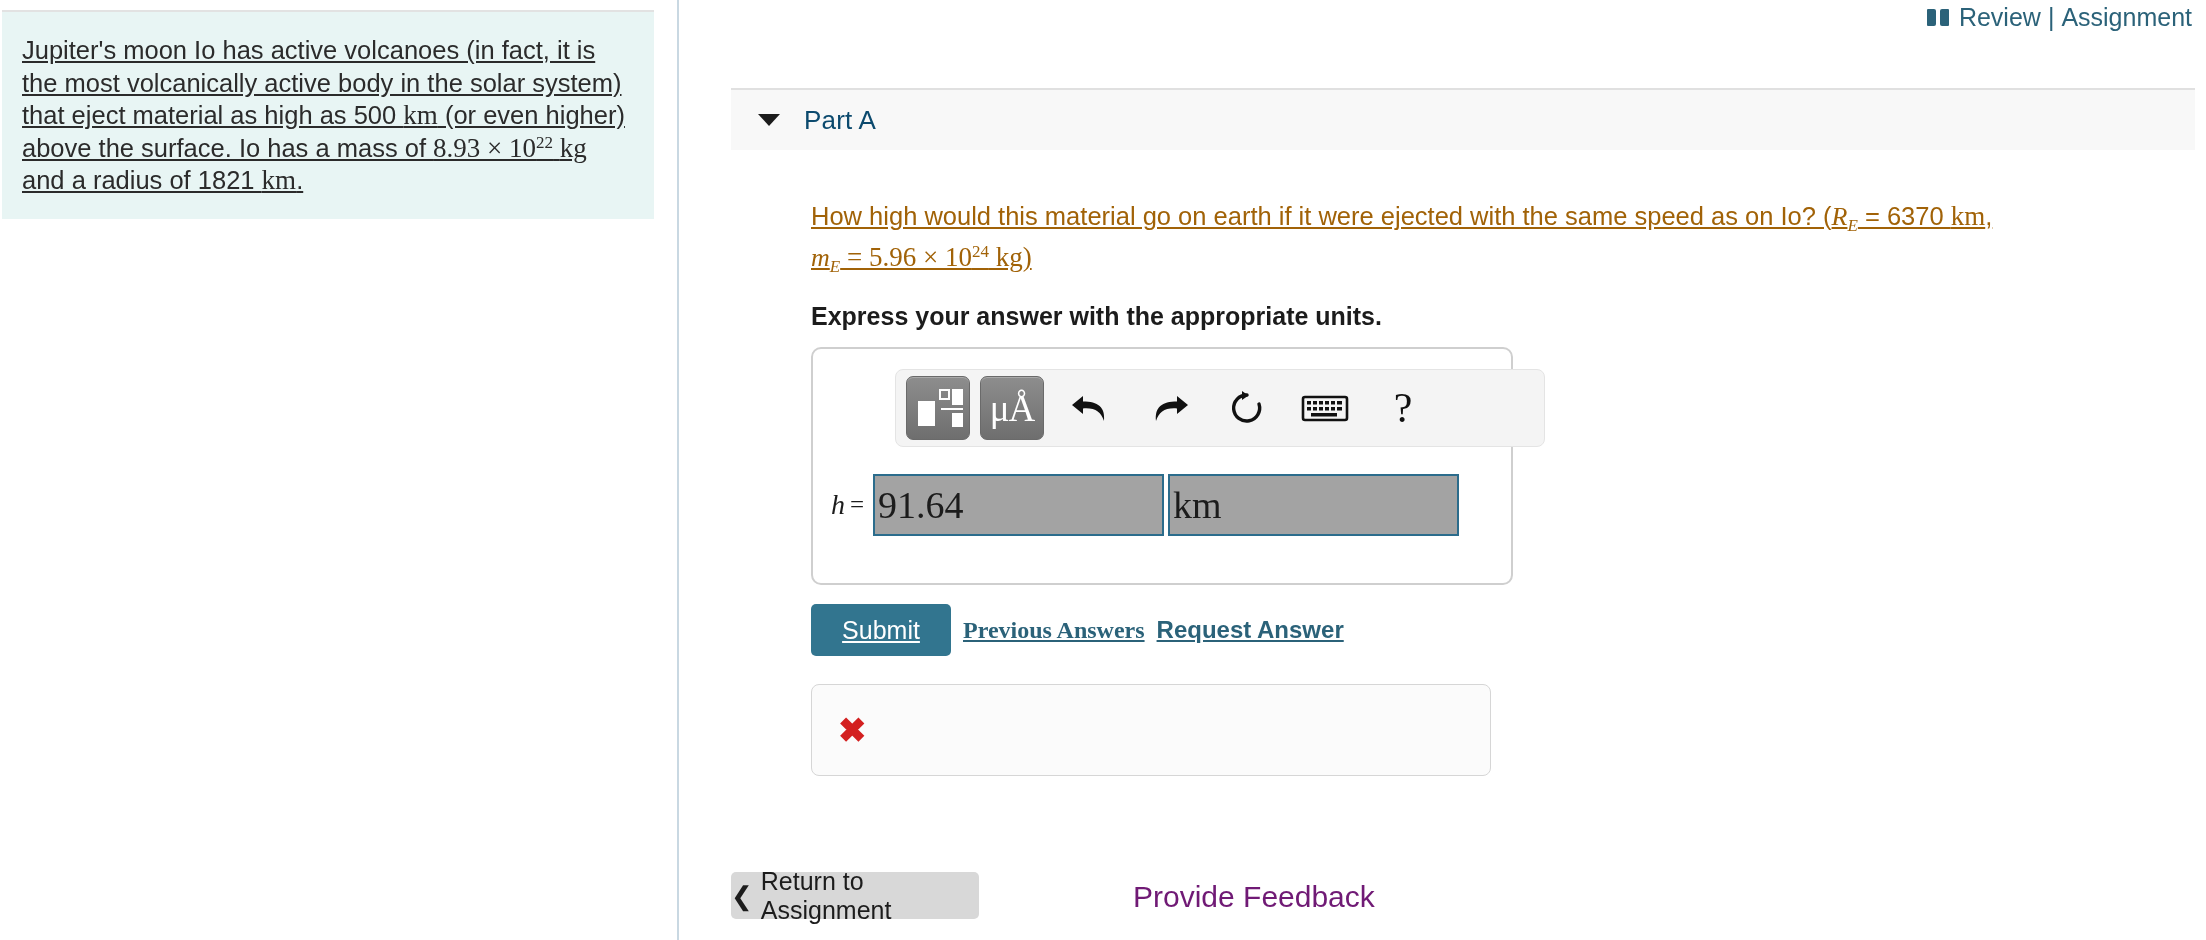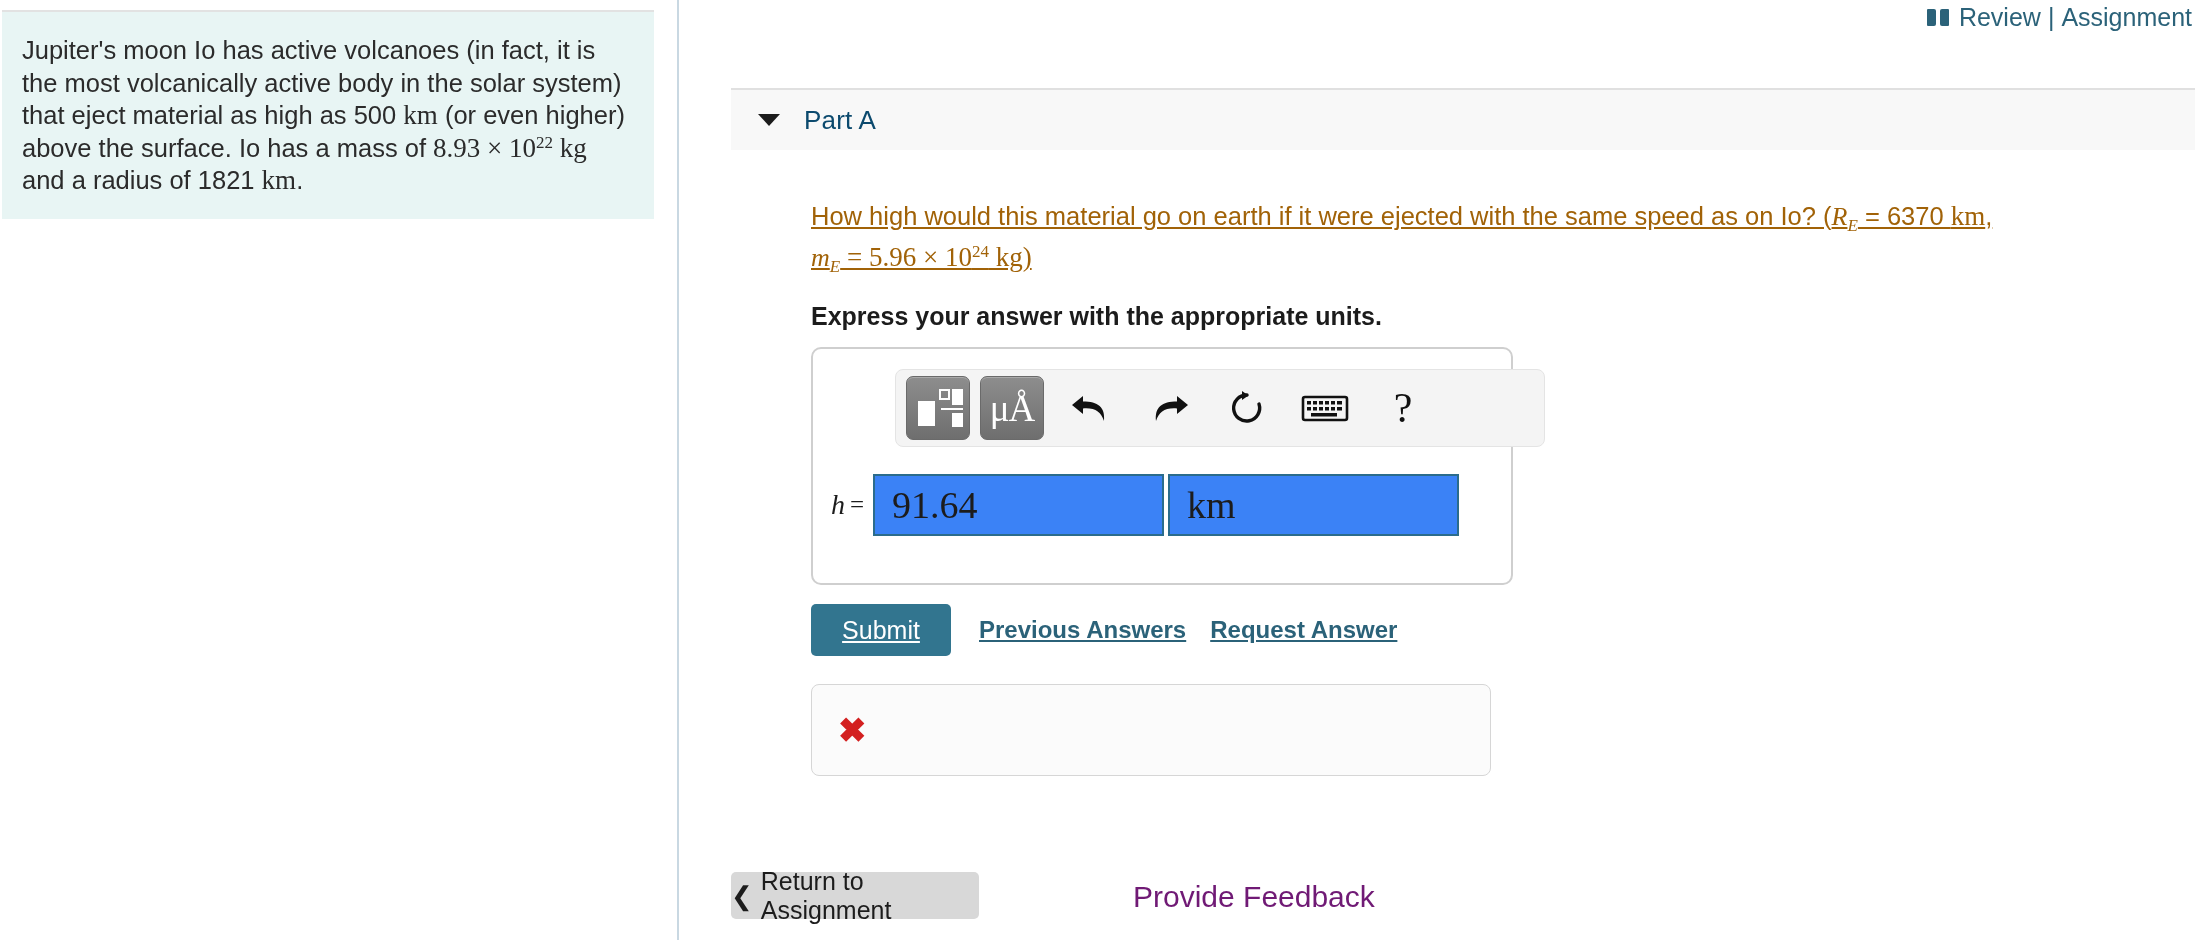--- a/index.html
+++ b/index.html
@@ -27,20 +27,21 @@
     background: #e8f5f4;
     border-top: 2px solid #e2e2e2;
     box-sizing: border-box;
     padding: 22px 22px 22px 20px;
   }
   #left-panel .para {
     font-size: 25.5px;
     line-height: 32.5px;
     color: #2b2b2b;
     font-family: "Liberation Sans", sans-serif;
+    text-decoration: underline;
   }
   .mathit {
     font-family: "Liberation Serif", serif;
     font-style: normal;
     font-size: 26px;
   }
   .mathnum {
     font-family: "Liberation Serif", serif;
     font-size: 27px;
   }
@@ -252,25 +253,25 @@
   #eq-sign {
     font-family: "Liberation Serif", serif;
     font-size: 25px;
     color: #1c1c1c;
     margin-right: 9px;
     font-style: normal;
   }
   .ans-field {
     height: 62px;
     border: 2px solid #2b6c8c;
-    background: #3b82f6;
+    background: #a3a3a3;
     box-sizing: border-box;
     display: flex;
     align-items: center;
-    padding-left: 17px;
+    padding-left: 3px;
     font-family: "Liberation Serif", serif;
     font-size: 38px;
     color: #1c1c1c;
     cursor: text;
   }
   #value-field { width: 291px; }
   #units-field { width: 291px; margin-left: 4px; }
 
   
   #submit-row {
@@ -296,22 +297,22 @@
     text-decoration: underline;
   }
   .act-link {
     color: #2b6279;
     font-size: 24px;
     font-weight: bold;
     text-decoration: underline;
     cursor: pointer;
     white-space: nowrap;
   }
-  #prev-answers-link { margin-left: 28px; }
-  #request-answer-link { margin-left: 24px; }
+  #prev-answers-link { margin-left: 12px; font-family: Liberation Serif, serif; }
+  #request-answer-link { margin-left: 12px; }
 
   
   #feedback-box {
     position: absolute;
     left: 811px;
     top: 684px;
     width: 680px;
     height: 92px;
     border: 1px solid #d6d6d6;
     border-radius: 8px;

